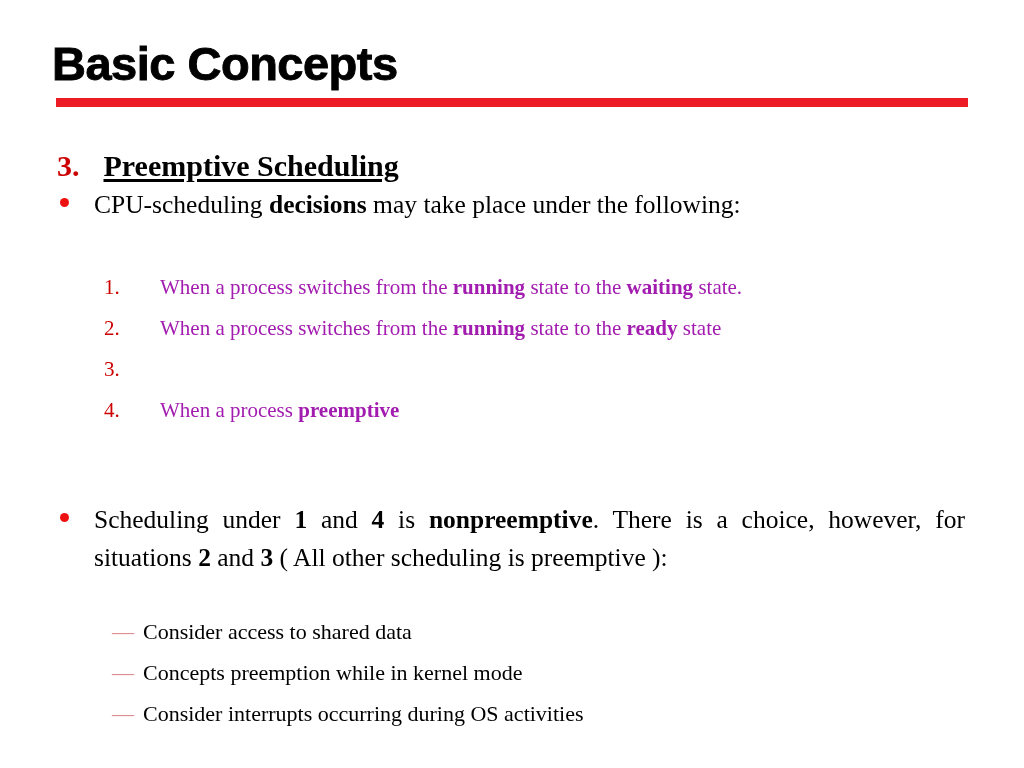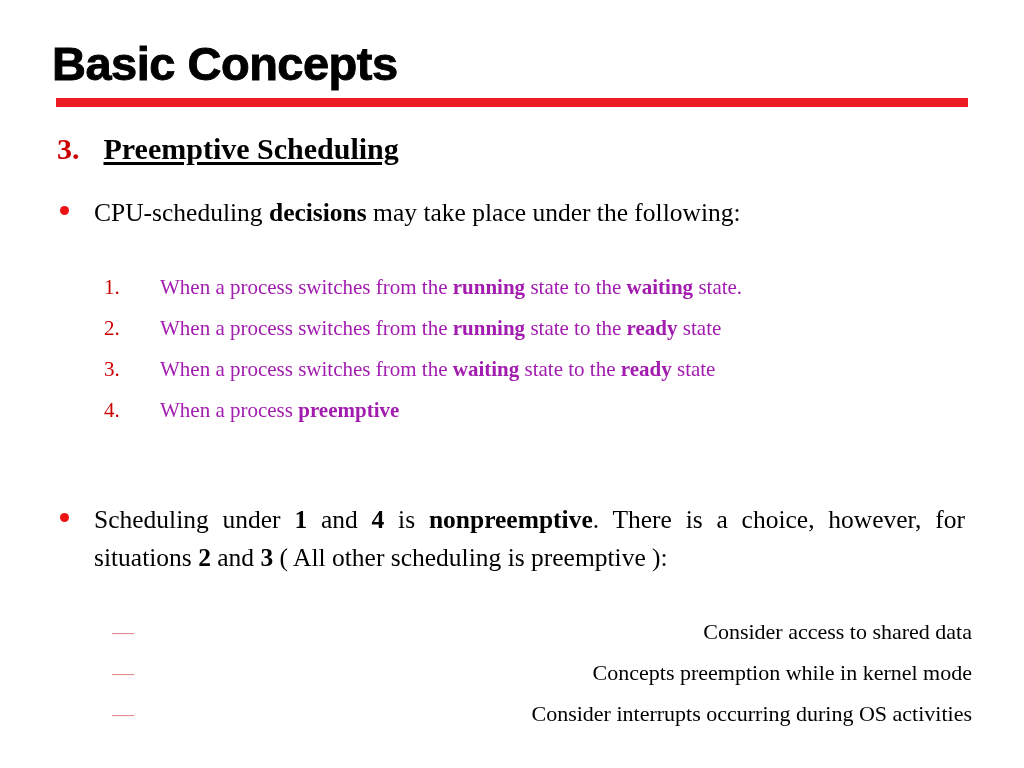--- a/index.html
+++ b/index.html
@@ -38,21 +38,21 @@
     top: 98px;
     width: 912px;
     height: 9px;
     background: #ED1C24;
   }
 
   
   #section-heading {
     position: absolute;
     left: 57px;
-    top: 131px;
+    top: 148px;
     font-size: 30px;
     line-height: 36px;
     font-weight: bold;
     white-space: nowrap;
   }
   #section-heading .sec-num {
     color: #CC0000;
     font-weight: bold;
     margin-right: 24px;
   }
@@ -81,21 +81,21 @@
   .bullet-text {
     margin-left: 37px;
     font-size: 25.5px;
     line-height: 38px;
     text-align: justify;
     text-justify: inter-word;
     color: #000000;
   }
   .bullet-text b { font-weight: bold; }
 
-  #bullet-1 { top: 186px; margin-top: 8px; }
+  #bullet-1 { top: 186px; }
   #bullet-2 { top: 501px; }
 
   
   #numbered-list {
     position: absolute;
     left: 104px;
     top: 272px;
     width: 880px;
   }
   .num-item {
@@ -138,21 +138,20 @@
     left: 0;
     top: 0;
     color: #DD8888;
     font-size: 22px;
     letter-spacing: -1px;
   }
   .dash-body {
     display: block;
     margin-left: 31px;
     color: #000000;
-    text-align: right;
   }
 </style>
 </head>
 <body>
 
 <div id="slide" style="background: rgb(255, 255, 255);">
 
   <div id="slide-title">Basic Concepts</div>
 
   <div id="title-rule" style="background: rgb(237, 28, 36);"></div>
@@ -170,21 +169,20 @@
     <div class="num-item">
       <span class="num-marker" style="color: rgb(204, 0, 0);">1.</span>
       <span class="num-body"><span>When a process switches from the </span><b>running</b><span> state to the </span><b>waiting</b><span> state.</span></span>
     </div>
     <div class="num-item">
       <span class="num-marker" style="color: rgb(204, 0, 0);">2.</span>
       <span class="num-body"><span>When a process switches from the </span><b>running</b><span> state to the </span><b>ready</b><span> state</span></span>
     </div>
     <div class="num-item">
       <span class="num-marker" style="color: rgb(204, 0, 0);">3.</span>
-      <span class="num-body"><span>When a process switches from the </span><b>waiting</b><span> state to the </span><b>ready</b><span> state</span></span>
     </div>
     <div class="num-item">
       <span class="num-marker" style="color: rgb(204, 0, 0);">4.</span>
       <span class="num-body"><span>When a process </span><b>preemptive</b></span>
     </div>
   </div>
 
   <div class="bullet-block" id="bullet-2">
     <span class="bullet-dot" style="background: rgb(238, 17, 17);"></span>
     <div class="bullet-text"><span>Scheduling under </span><b>1</b><span> and </span><b>4</b><span> is </span><b>nonpreemptive</b><span>. There is a choice, however, for situations </span><b>2</b><span> and </span><b>3</b><span> ( All other scheduling is preemptive ):</span></div>

